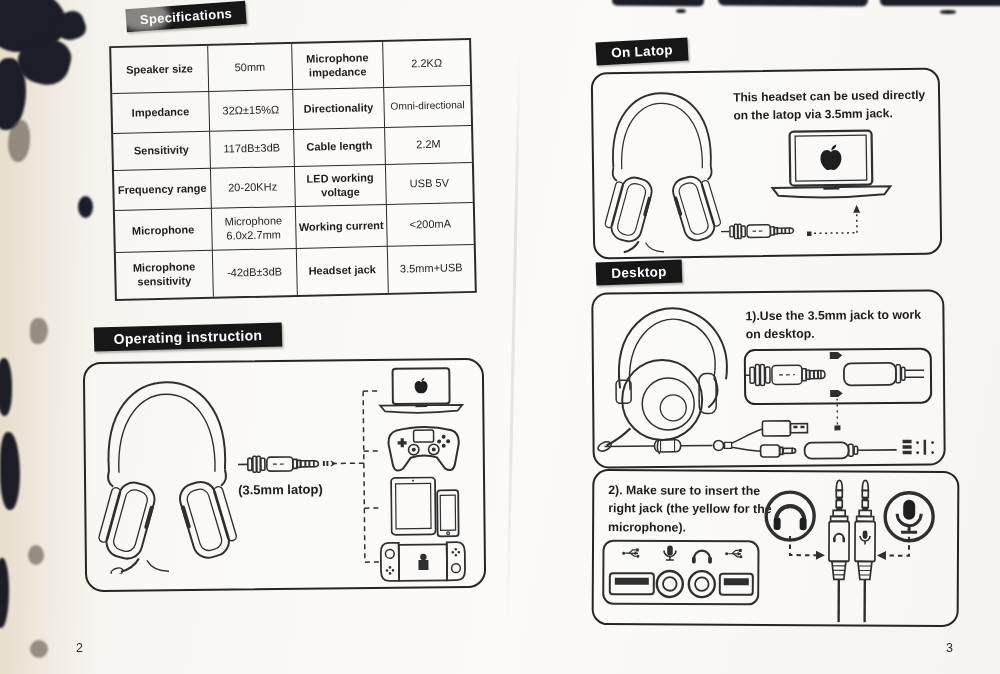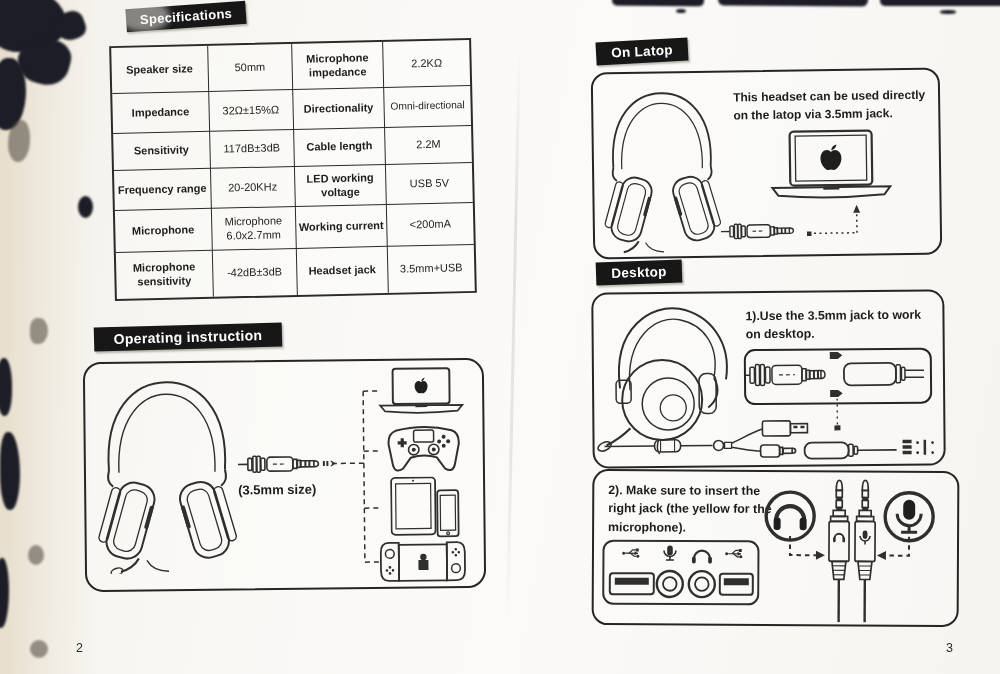--- a/index.html
+++ b/index.html
@@ -149,21 +149,21 @@
           <rect x="59.5" y="8.5" width="3" height="7"></rect>
         <rect x="63" y="9" width="13" height="6"></rect>
         <rect x="66.5" y="9" width="2" height="6" fill="#2f2f2f" stroke="none"></rect>
         <rect x="70.5" y="9" width="2" height="6" fill="#2f2f2f" stroke="none"></rect>
         <path d="M76,9 Q80.5,9 80.5,12 Q80.5,15 76,15"></path>
         <rect x="85" y="9.5" width="2" height="5" fill="#2f2f2f" stroke="none"></rect>
         <rect x="88.5" y="9.5" width="2" height="5" fill="#2f2f2f" stroke="none"></rect>
         <path d="M93,9.5 L96.5,12 L93,14.5" stroke-width="1.4"></path>
       </g>
     </svg>
-    <div class="body-text" style="left:152px;top:118px;width:120px;font-size:13px;font-weight:700;">(3.5mm size)</div>
+    <div class="body-text" style="left:152px;top:118px;width:120px;font-size:13px;font-weight:700;">(3.5mm latop)</div>
 
     <svg class="abs" style="left:238px;top:18px;" width="160" height="200" viewBox="0 0 160 200">
       <g class="lineart" stroke-width="1.5" stroke-dasharray="5,4">
         <path d="M40,12 V183"></path>
         <path d="M40,12 H58"></path>
           <path d="M40,72 H58"></path>
           <path d="M40,129 H58"></path>
           <path d="M40,183 H58"></path>
         <path d="M40,84 H6"></path>
       </g>

